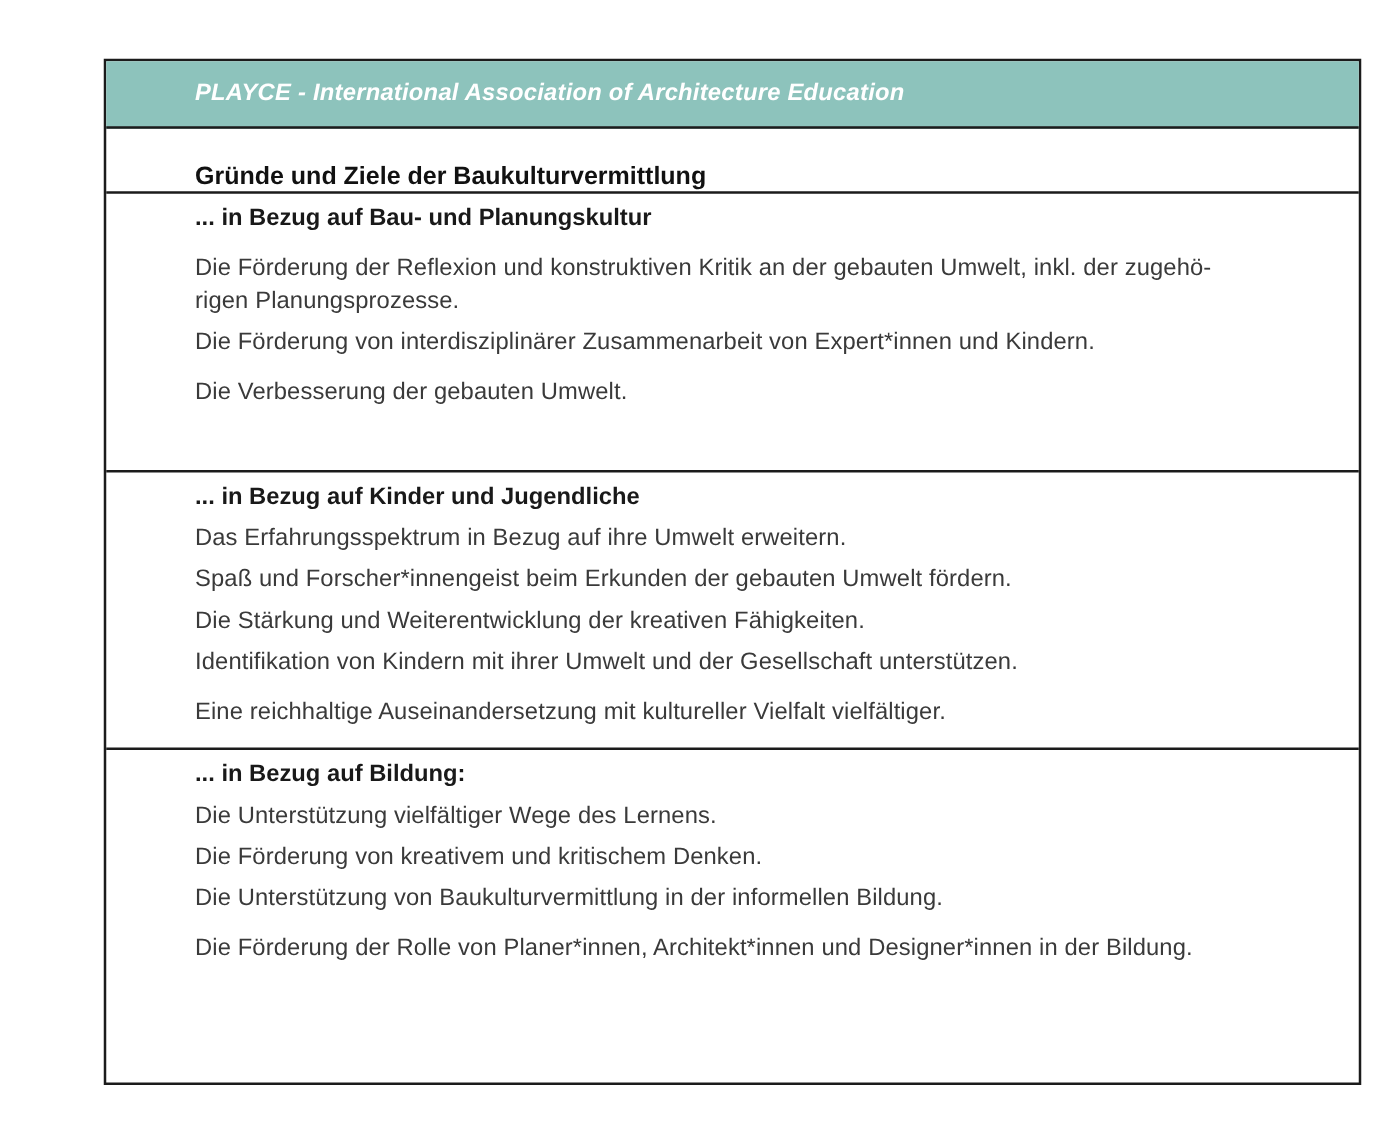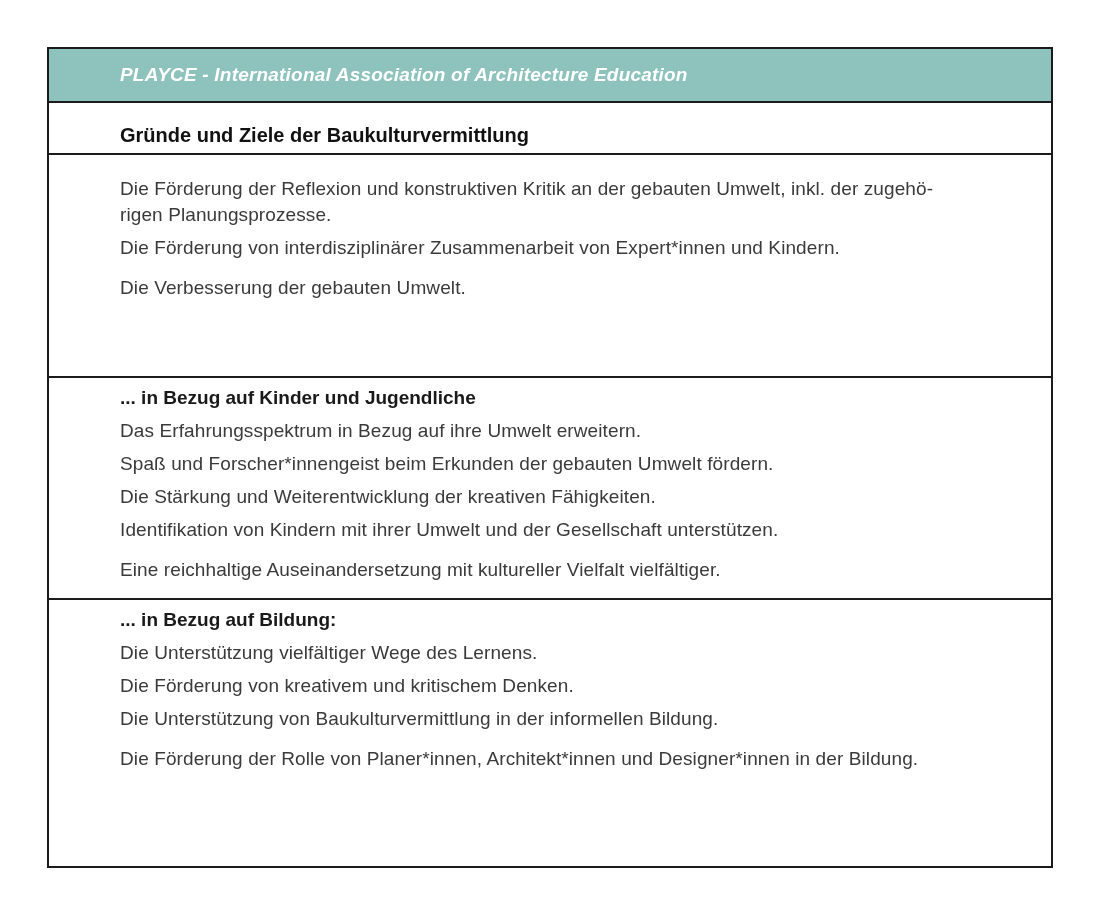--- a/index.html
+++ b/index.html
@@ -6,20 +6,21 @@
   html, body {
     width: 1100px; height: 916px;
     background: #ffffff;
     font-family: "Liberation Sans", sans-serif;
     overflow: hidden;
   }
   .page {
     position: relative;
     width: 924px; height: 916px;
     background: #ffffff;
+    margin-left: 36px;
   }
   .doc-table {
     position: absolute;
     left: 47px; top: 47px;
     width: 1006px;
     border: 2px solid #1b1b1b;
     background: #ffffff;
   }
   .title-bar {
     height: 54px;
@@ -33,21 +34,21 @@
     color: #ffffff;
     font-size: 19px;
     font-weight: bold;
     font-style: italic;
     letter-spacing: 0.2px;
   }
   .subtitle-row {
     height: 52px;
     border-bottom: 2px solid #1b1b1b;
     display: flex;
-    align-items: center;
+    align-items: flex-end;
     padding: 14px 24px 0 71px;
   }
   .subtitle-row span {
     color: #111111;
     font-size: 20px;
     font-weight: bold;
   }
   .section {
     padding: 7px 24px 6px 71px;
     border-bottom: 2px solid #1b1b1b;
@@ -81,20 +82,21 @@
 
     <div class="title-bar">
       <span>PLAYCE - International Association of Architecture Education</span>
     </div>
 
     <div class="subtitle-row">
       <span>Gründe und Ziele der Baukulturvermittlung</span>
     </div>
 
     <section class="section sec-1">
+      <h3>... in Bezug auf Bau- und Planungskultur</h3>
       <p class="spaced">Die Förderung der Reflexion und konstruktiven Kritik an der gebauten Umwelt, inkl. der zugehö-
 rigen Planungsprozesse.</p>
       <p>Die Förderung von interdisziplinärer Zusammenarbeit von Expert*innen und Kindern.</p>
       <p class="spaced">Die Verbesserung der gebauten Umwelt.</p>
     </section>
 
     <section class="section sec-2">
       <h3>... in Bezug auf Kinder und Jugendliche</h3>
       <p>Das Erfahrungsspektrum in Bezug auf ihre Umwelt erweitern.</p>
       <p>Spaß und Forscher*innengeist beim Erkunden der gebauten Umwelt fördern.</p>

